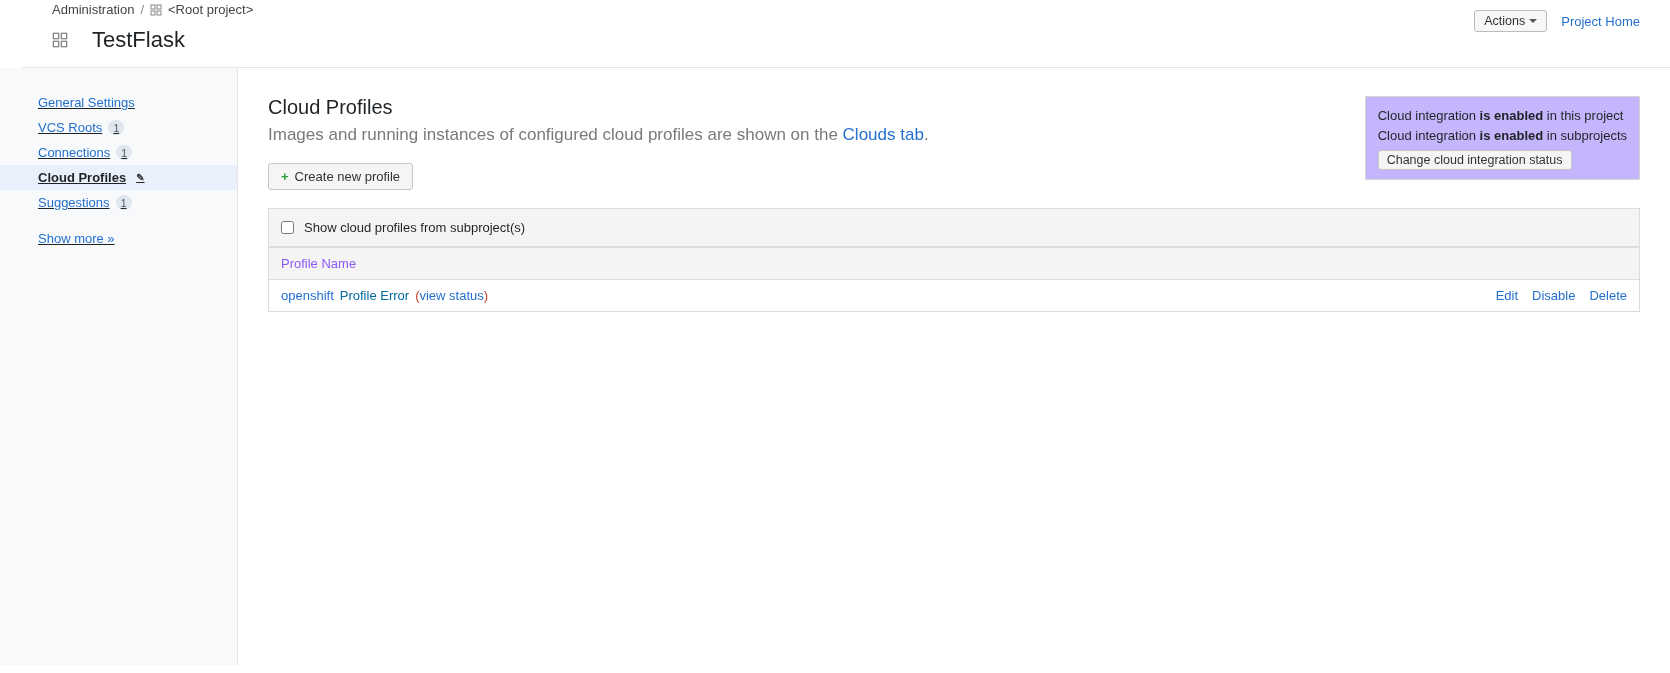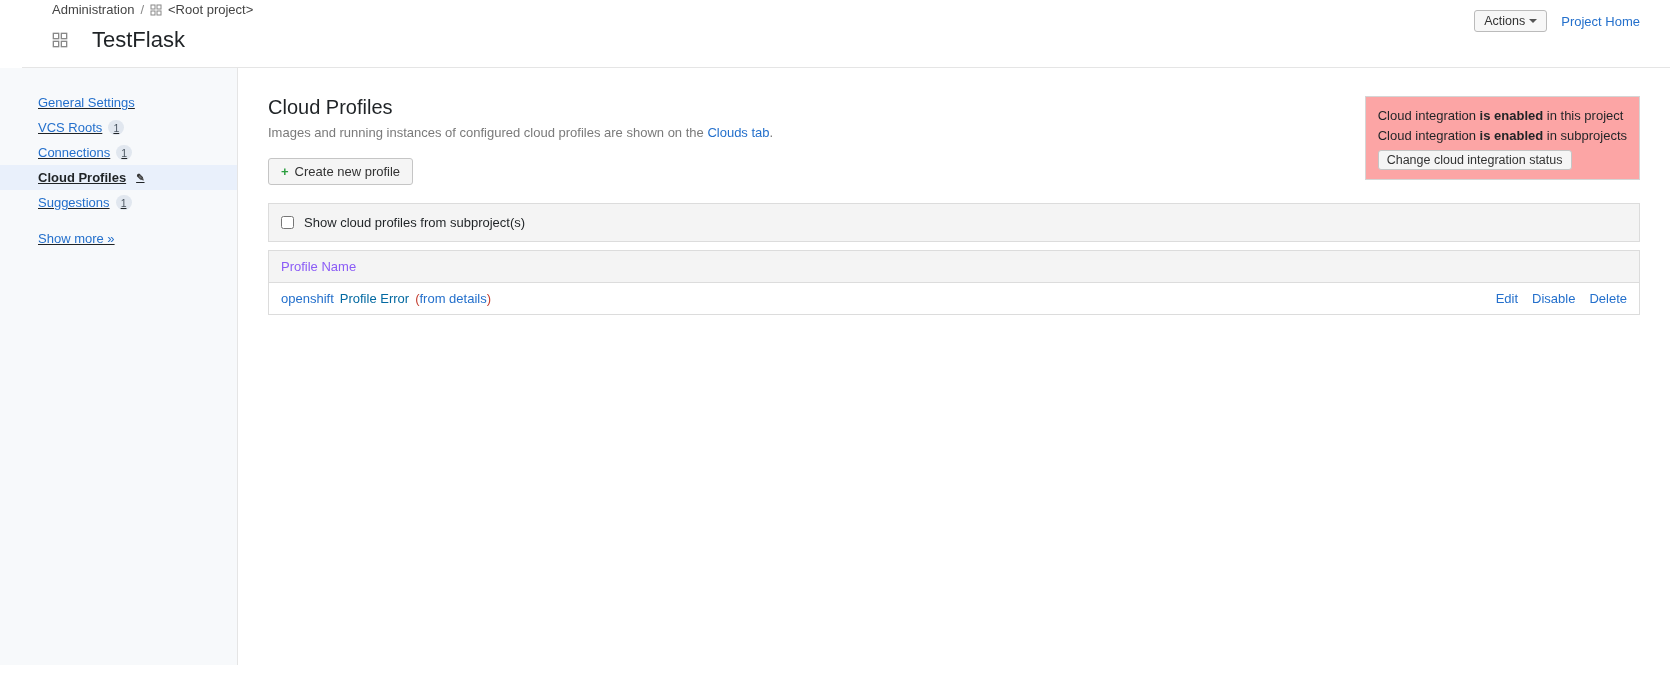--- a/index.html
+++ b/index.html
@@ -124,35 +124,35 @@
       flex: 1;
       padding: 28px 30px;
       position: relative;
     }
     .page-heading {
       font-size: 20px;
       font-weight: 400;
       margin-bottom: 6px;
     }
     .subtext {
-      font-size: 13px;
+      font-size: 17px;
       color: #7a7a7a;
       margin-bottom: 18px;
     }
 
     
     .status-box {
       position: absolute;
       right: 30px;
       top: 28px;
       border: 1px solid #d5d5d5;
       padding: 9px 12px;
       font-size: 13px;
       line-height: 1.55;
-      background: #fca5a5;
+      background: #c4b5fd;
     }
     .status-box strong { font-weight: 700; }
     .status-btn {
       background: #f5f5f5;
       border: 1px solid #c5c5c5;
       border-radius: 3px;
       padding: 2px 8px;
       font-size: 12.5px;
       cursor: pointer;
       margin-top: 4px;
@@ -177,21 +177,20 @@
 
     
     .checkbox-row {
       background: #f4f4f4;
       border: 1px solid #dcdcdc;
       padding: 11px 12px;
       display: flex;
       align-items: center;
       gap: 10px;
       font-size: 13px;
-      margin-bottom: 8px;
     }
     .checkbox-row input[type=checkbox] {
       width: 13px; height: 13px;
       cursor: pointer;
     }
 
     
     .profile-table {
       border: 1px solid #dcdcdc;
       width: 100%;
@@ -305,21 +304,21 @@
       <input type="checkbox" style="">
       <label>Show cloud profiles from subproject(s)</label>
     </div>
 
     <div class="profile-table">
       <div class="table-header">Profile Name</div>
       <div class="table-row">
         <div class="row-left">
           <a class="link">openshift</a>
           <span class="error-text">Profile Error</span>
-          <span><span class="paren">(</span><a class="link">from details</a><span class="paren">)</span></span>
+          <span><span class="paren">(</span><a class="link">view status</a><span class="paren">)</span></span>
         </div>
         <div class="row-actions">
           <a class="link">Edit</a>
           <a class="link">Disable</a>
           <a class="link">Delete</a>
         </div>
       </div>
     </div>
   </main>
 </div>

